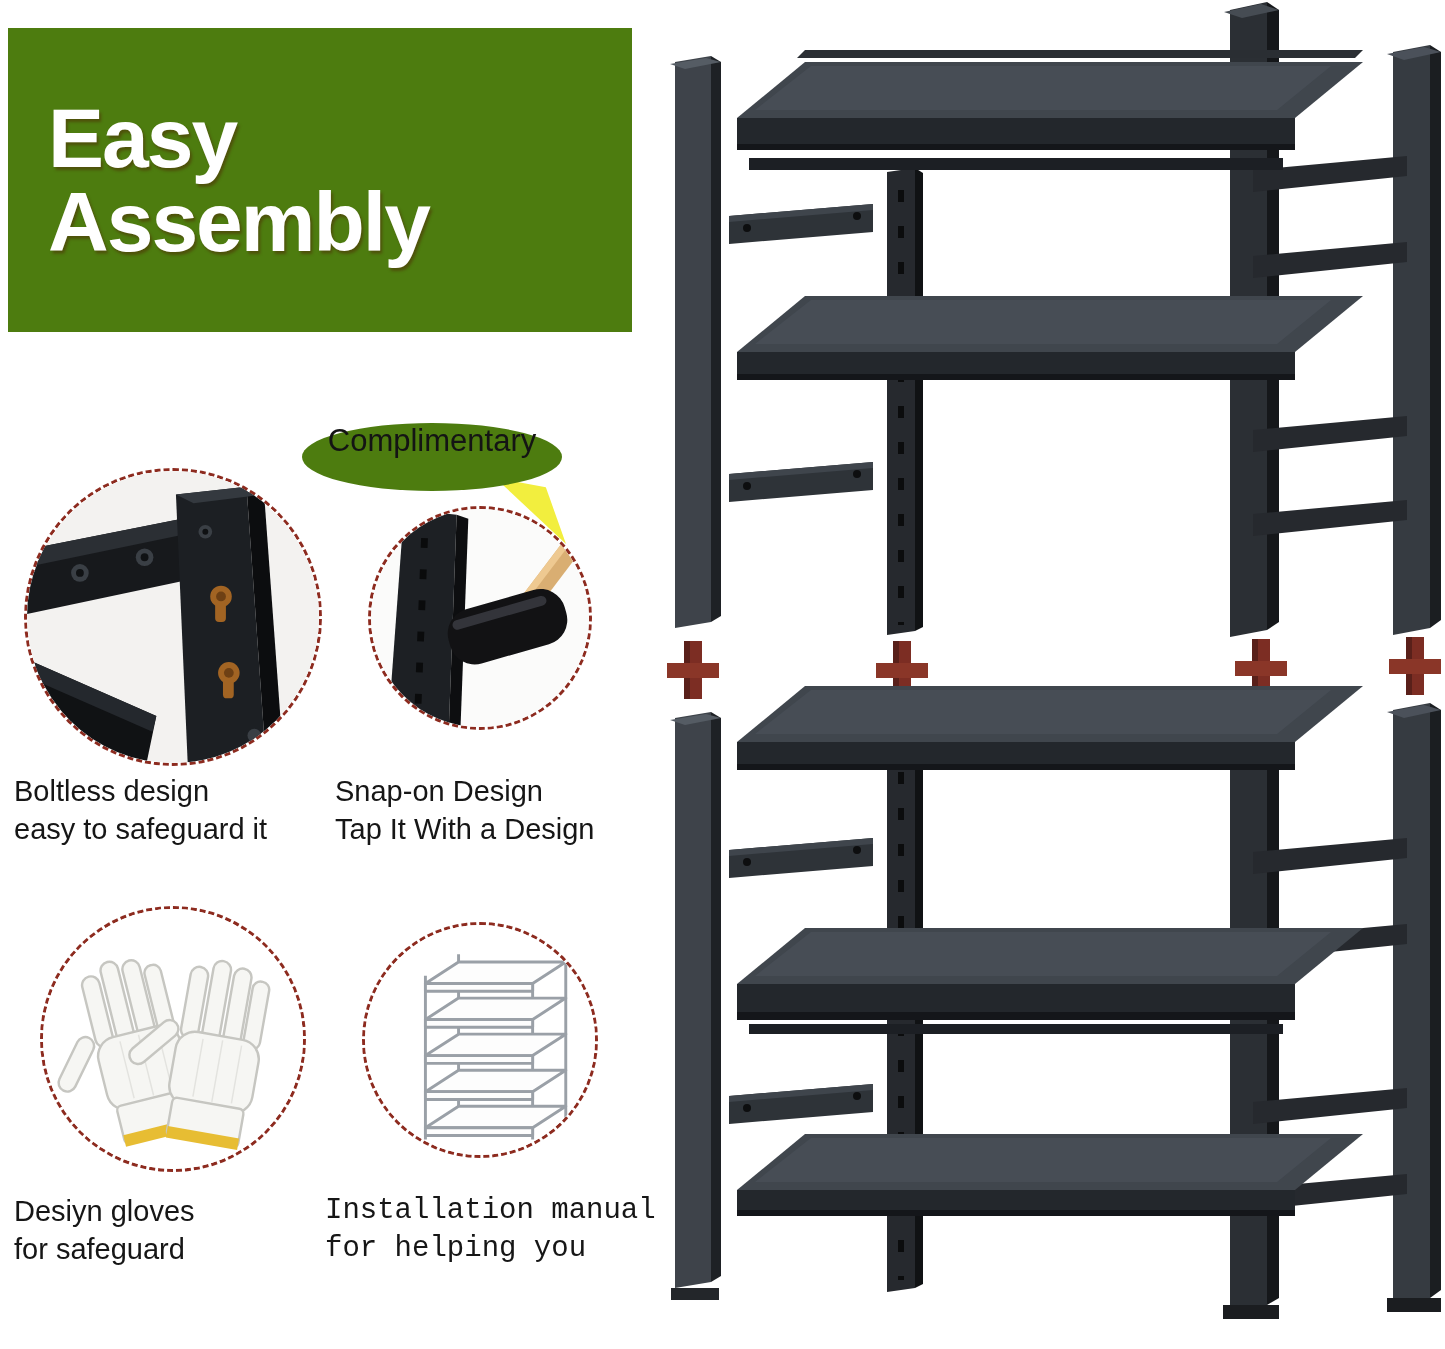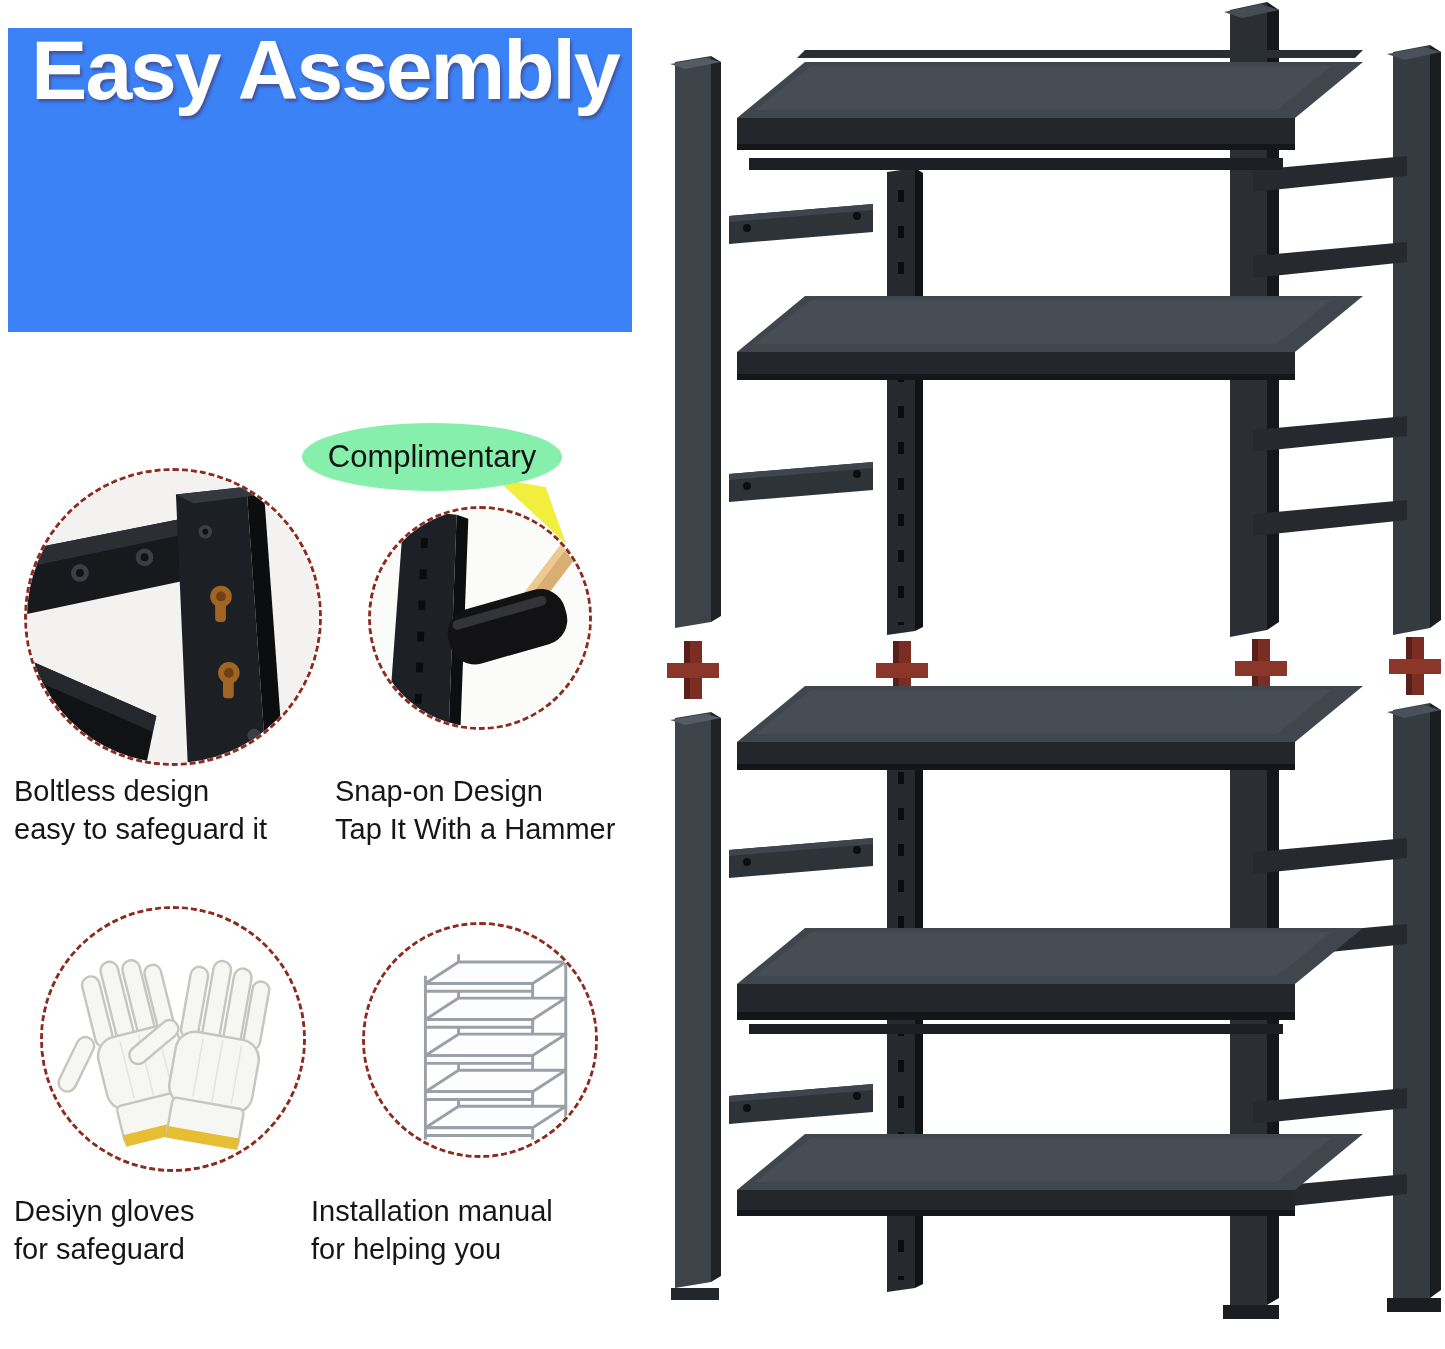--- a/index.html
+++ b/index.html
@@ -6,39 +6,39 @@
   html, body { margin: 0; padding: 0; background: #ffffff; }
   .page {
     position: relative; width: 1445px; height: 1349px;
     background: #ffffff; overflow: hidden;
     font-family: "Liberation Sans", sans-serif;
   }
   .abs { position: absolute; }
 
   .banner {
     left: 8px; top: 28px; width: 624px; height: 304px;
-    background: #3b82f6;
-    display: flex; flex-direction: row; justify-content: center;
-    padding-left: 10px; gap: 14px;
+    background: #4d7c0f;
+    display: flex; flex-direction: column; justify-content: center;
+    padding-left: 40px; gap: 14px;
   }
   .banner-l1 {
     font-size: 84px; font-weight: 700; color: #ffffff;
     letter-spacing: -2px; line-height: 1;
     text-shadow: 2px 3px 3px rgba(80,0,0,.35);
   }
   .banner-l2 {
     font-size: 63px; font-weight: 700; color: #ffffff;
     letter-spacing: -1px; line-height: 1;
     text-shadow: 2px 3px 3px rgba(80,0,0,.35);
   }
 
   .bubble {
     left: 302px; top: 423px; width: 260px; height: 68px;
-    background: #86efac; border-radius: 50%;
-    display: flex; align-items: center; justify-content: center;
+    background: #4d7c0f; border-radius: 50%;
+    display: flex; align-items: flex-start; justify-content: center;
     font-size: 31px; color: #141414; z-index: 6;
   }
   .bubble-tail {
     left: 494px; top: 478px; width: 72px; height: 66px;
     background: #f2ee3e;
     clip-path: polygon(2% 0, 72% 14%, 100% 100%);
     z-index: 5;
   }
 
   .callout {
@@ -48,21 +48,21 @@
   .callout svg { display: block; width: 100%; height: 100%; }
   .c-boltless { left: 24px;  top: 468px; width: 298px; height: 298px; }
   .c-hammer   { left: 368px; top: 506px; width: 224px; height: 224px; z-index: 4; }
   .c-gloves   { left: 40px;  top: 906px; width: 266px; height: 266px; }
   .c-manual   { left: 362px; top: 922px; width: 236px; height: 236px; }
 
   .caption { text-align: left; font-size: 29px; line-height: 38px; color: #161616; }
   .cap-boltless { left: 14px;  top: 772px;  width: 320px; }
   .cap-hammer   { left: 335px; top: 772px;  width: 340px; }
   .cap-gloves   { left: 14px;  top: 1192px; width: 320px; }
-  .cap-manual   { left: 311px; top: 1192px; width: 340px; }
+  .cap-manual   { left: 325px; top: 1192px; width: 340px; font-family: Liberation Mono, monospace; }
 
   .product { left: 655px; top: 0; width: 790px; height: 1349px; }
 </style>
 </head>
 <body>
 
 <div class="page">
 
   <div class="abs banner">
     <div class="banner-l1">Easy Assembly</div>
@@ -176,21 +176,21 @@
     <span>Complimentary</span>
   </div>
   <div class="abs bubble-tail"></div>
 
   <div class="abs caption cap-boltless">
     <div>Boltless design</div>
     <div>easy to safeguard it</div>
   </div>
   <div class="abs caption cap-hammer">
     <div>Snap-on Design</div>
-    <div>Tap It With a Hammer</div>
+    <div>Tap It With a Design</div>
   </div>
   <div class="abs caption cap-gloves">
     <div>Desiyn gloves</div>
     <div>for safeguard</div>
   </div>
   <div class="abs caption cap-manual">
     <div>Installation manual</div>
     <div>for helping you</div>
   </div>
 

